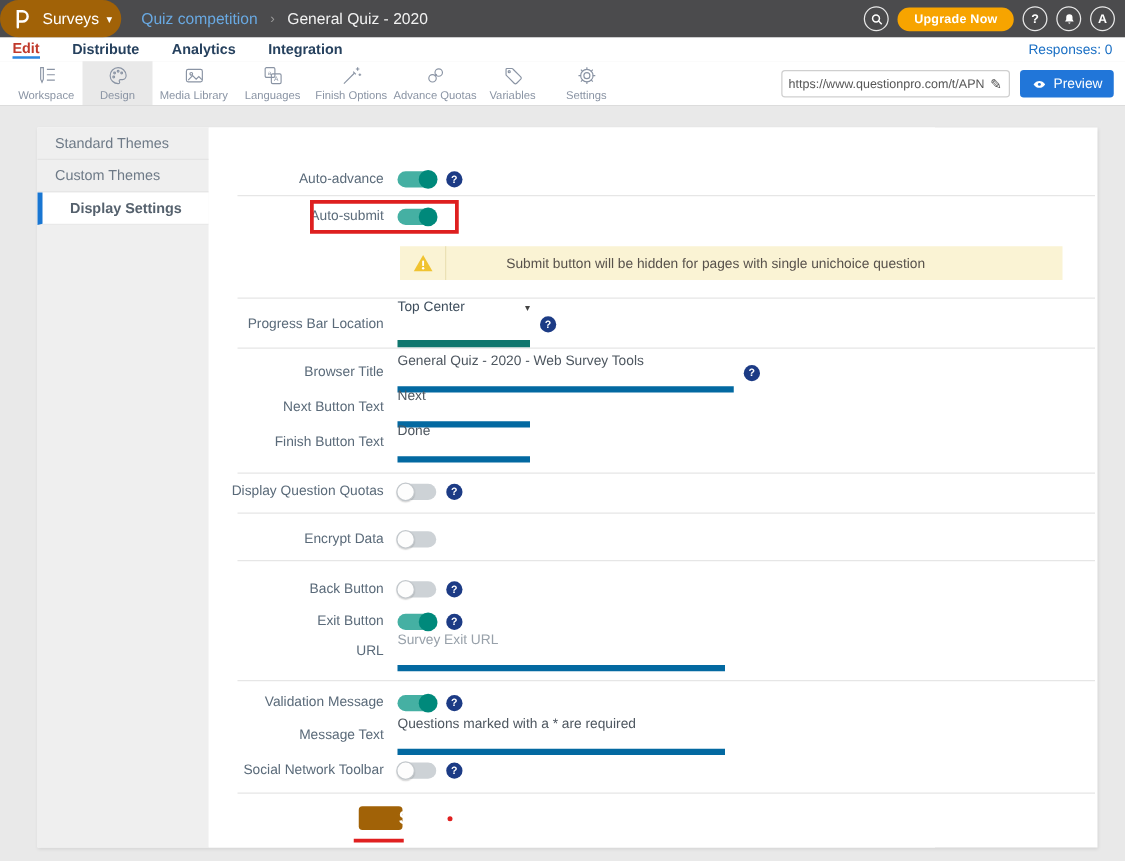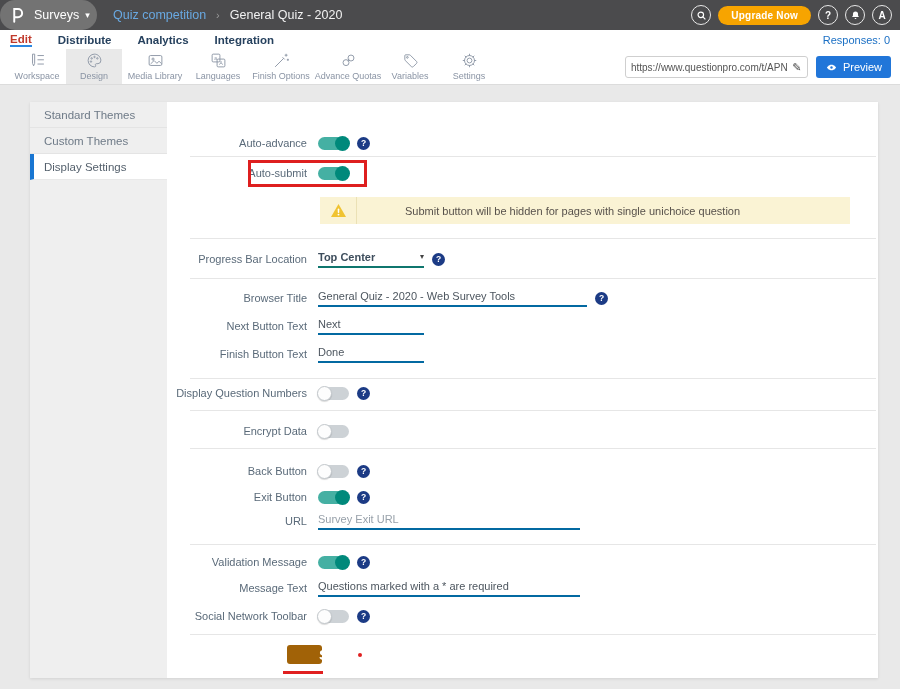--- a/index.html
+++ b/index.html
@@ -1,21 +1,21 @@
 <!DOCTYPE html>
 <html><head>
 <meta charset="utf-8">
 <style>
   * { margin:0; padding:0; box-sizing:border-box; }
   html,body { width:900px; height:689px; overflow:hidden; background:#e9e9e9;
     font-family:"Liberation Sans","DejaVu Sans",sans-serif; }
 
   
   .topbar { position:absolute; left:0; top:0; width:900px; height:30px; background:#4b4b4d; display:flex; align-items:center; }
-  .logo-area { width:97px; height:30px; background:#737373; display:flex; align-items:center; padding-left:9px; gap:7px;border-radius:15px; }
+  .logo-area { width:97px; height:30px; background:#a16207; display:flex; align-items:center; padding-left:9px; gap:7px;border-radius:15px; }
   .logo-glyph { width:18px; height:20px; }
   .product-name { color:#fff; font-size:12.5px; }
   .caret-down { color:#fff; font-size:9px; margin-left:-1px; }
   .breadcrumb { display:flex; align-items:center; gap:10px; margin-left:16px; font-size:12.5px; }
   .crumb-folder { color:#69a9e2; }
   .crumb-sep { color:#9a9a9a; font-size:11px; }
   .crumb-survey { color:#f2f2f2; }
   .topbar-right { position:absolute; right:8px; top:0; height:30px; display:flex; align-items:center; gap:7px; }
   .circle-btn { width:20px; height:20px; border:1.4px solid #e8e8e8; border-radius:50%; display:flex; align-items:center; justify-content:center; color:#fff; font-size:10px; font-weight:bold; }
   .upgrade-btn { height:19px; background:#f7a400; border-radius:10px; color:#fff; font-size:10px; font-weight:bold; display:flex; align-items:center; padding:0 13px; letter-spacing:.2px; }
@@ -37,41 +37,41 @@
   .url-box { width:183px; height:22px; border:1px solid #cfcfcf; border-radius:3px; background:#fff; display:flex; align-items:center; overflow:hidden; }
   .url-text { flex:1; font-size:10px; color:#555; padding:0 5px; white-space:nowrap; overflow:hidden; }
   .url-pencil { width:20px; text-align:center; color:#4a4a4a; font-size:11px; }
   .preview-btn { height:22px; background:#2176d9; border-radius:3px; color:#fff; font-size:11px; display:flex; align-items:center; gap:5px; padding:0 9px; }
 
   
   .page { position:absolute; left:0; top:85px; width:900px; height:604px; background:#e9e9e9; }
   .card { position:absolute; left:30px; top:17px; width:848px; height:576px; background:#fff; box-shadow:0 1px 3px rgba(0,0,0,.10); display:flex; }
   .sidebar { width:137px; background:#efefef; height:100%; }
   .side-item { height:26px; display:flex; align-items:center; padding-left:14px; font-size:11.5px; color:#6e7a87; border-bottom:1px solid #e4e4e4; }
-  .side-item.active { background:#fff; border-left:4px solid #1976d2; padding-left:10px; color:#55616d; border-bottom:1px solid #e9e9e9; }
+  .side-item.active { background:#fff; border-left:4px solid #1976d2; padding-left:22px; color:#55616d; border-bottom:1px solid #e9e9e9;font-weight:bold; }
 
   .main { position:relative; width:581px; height:100%; background:#fff; }
   .frow { position:absolute; left:0; width:100%; height:20px; display:flex; align-items:center; }
   .flabel { width:140px; text-align:right; font-size:11px; color:#5a6a79; white-space:nowrap; }
   .fctrl { margin-left:11px; display:flex; align-items:center; gap:8px; }
   .divider { position:absolute; left:23px; width:686px; height:1px; background:#e6e6e6; }
 
   
   .toggle { position:relative; width:31px; height:13px; border-radius:7px; }
   .toggle .knob { position:absolute; top:-1px; width:15px; height:15px; border-radius:50%; }
   .toggle.on { background:#45b0a3; }
   .toggle.on .knob { right:-1px; background:#00897b; }
   .toggle.off { background:#cdd2d6; }
   .toggle.off .knob { left:-1px; background:#fdfdfd; border:1px solid #c3c8cc; box-shadow:0 1px 1px rgba(0,0,0,.15); }
 
   .help-icon { width:13px; height:13px; border-radius:50%; background:#1c3b85; color:#fff; font-size:8.5px; font-weight:bold; display:flex; align-items:center; justify-content:center; }
 
-  .inp { font-size:11px; color:#4d565f; border-bottom:2px solid #0369a1; padding-bottom:3px; white-space:nowrap; overflow:hidden; }
+  .inp { font-size:11px; color:#4d565f; border-bottom:5px solid #0369a1; padding-bottom:14px; white-space:nowrap; overflow:hidden; }
   .inp.placeholder { color:#98a1aa; }
-  .sel { width:106px; border-bottom:2px solid #0f766e; padding-bottom:3px; display:flex; justify-content:space-between; align-items:center; font-size:11px; color:#3d4d5c;font-weight:bold; }
+  .sel { width:106px; border-bottom:6px solid #0f766e; padding-bottom:20px; display:flex; justify-content:space-between; align-items:center; font-size:11px; color:#3d4d5c; }
   .sel .sel-caret { font-size:8px; color:#444; }
   .w106{width:106px}.w269{width:269px}.w262{width:262px}
 
   
   .warnbar { position:absolute; left:153px; top:95px; width:530px; height:27px; background:#faf3d4; display:flex; align-items:center;gap:37px; }
   .warn-icon-wrap { width:37px; height:100%; display:flex; align-items:center; justify-content:center; border-right:1px solid #ebe1b5; }
   .warn-text { font-size:11px; color:#57514b; padding-left:11px; }
 
   .save-btn { position:absolute; left:120px; top:543px; width:35px; height:19px; background:#a16207; border:none; border-radius:3px; color:#fff; font-size:15px; font-weight:bold;padding-left:32px; }
 
@@ -277,21 +277,21 @@
 
       <div class="frow" style="top:242px">
         <span class="flabel">Finish Button Text</span>
         <span class="fctrl">
           <span class="inp w106">Done</span>
         </span>
       </div>
       <div class="divider" style="top:276px"></div>
 
       <div class="frow" style="top:281px">
-        <span class="flabel">Display Question Numbers</span>
+        <span class="flabel">Display Question Quotas</span>
         <span class="fctrl">
           <span class="toggle off">
               <span class="knob"></span>
             </span>
           <span class="help-icon">?</span>
         </span>
       </div>
       <div class="divider" style="top:308px"></div>
 
       <div class="frow" style="top:319px">

